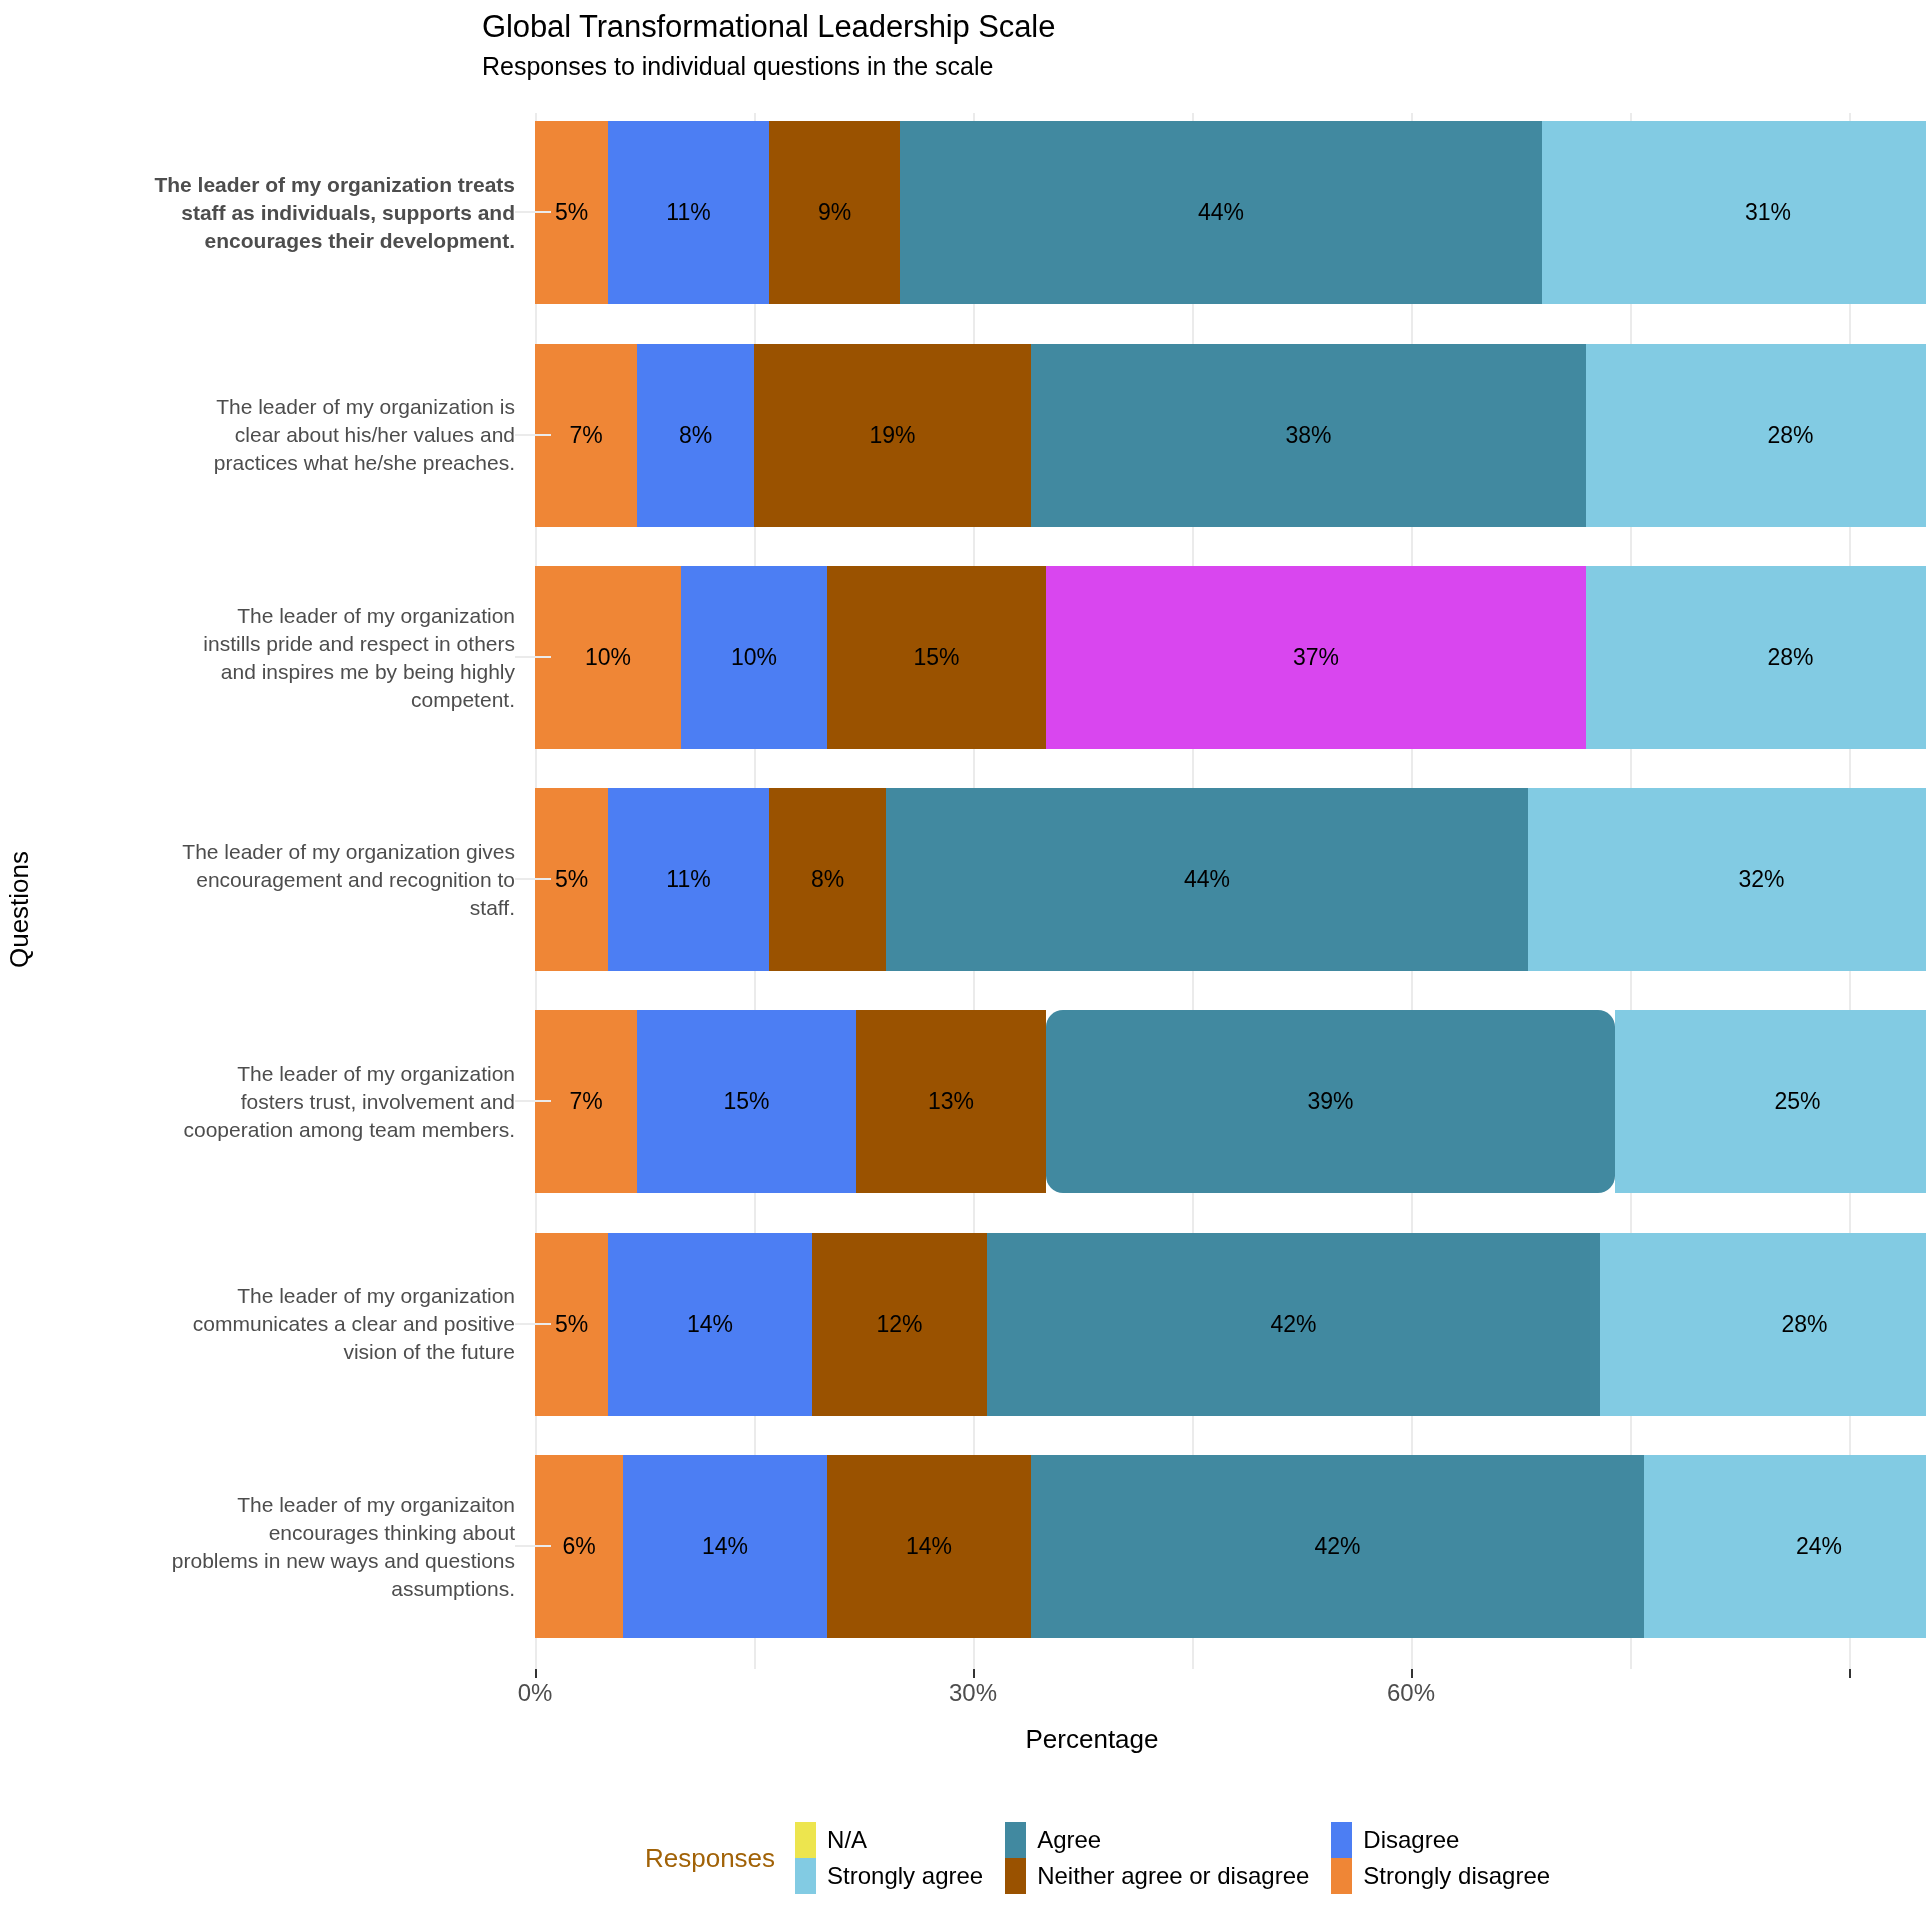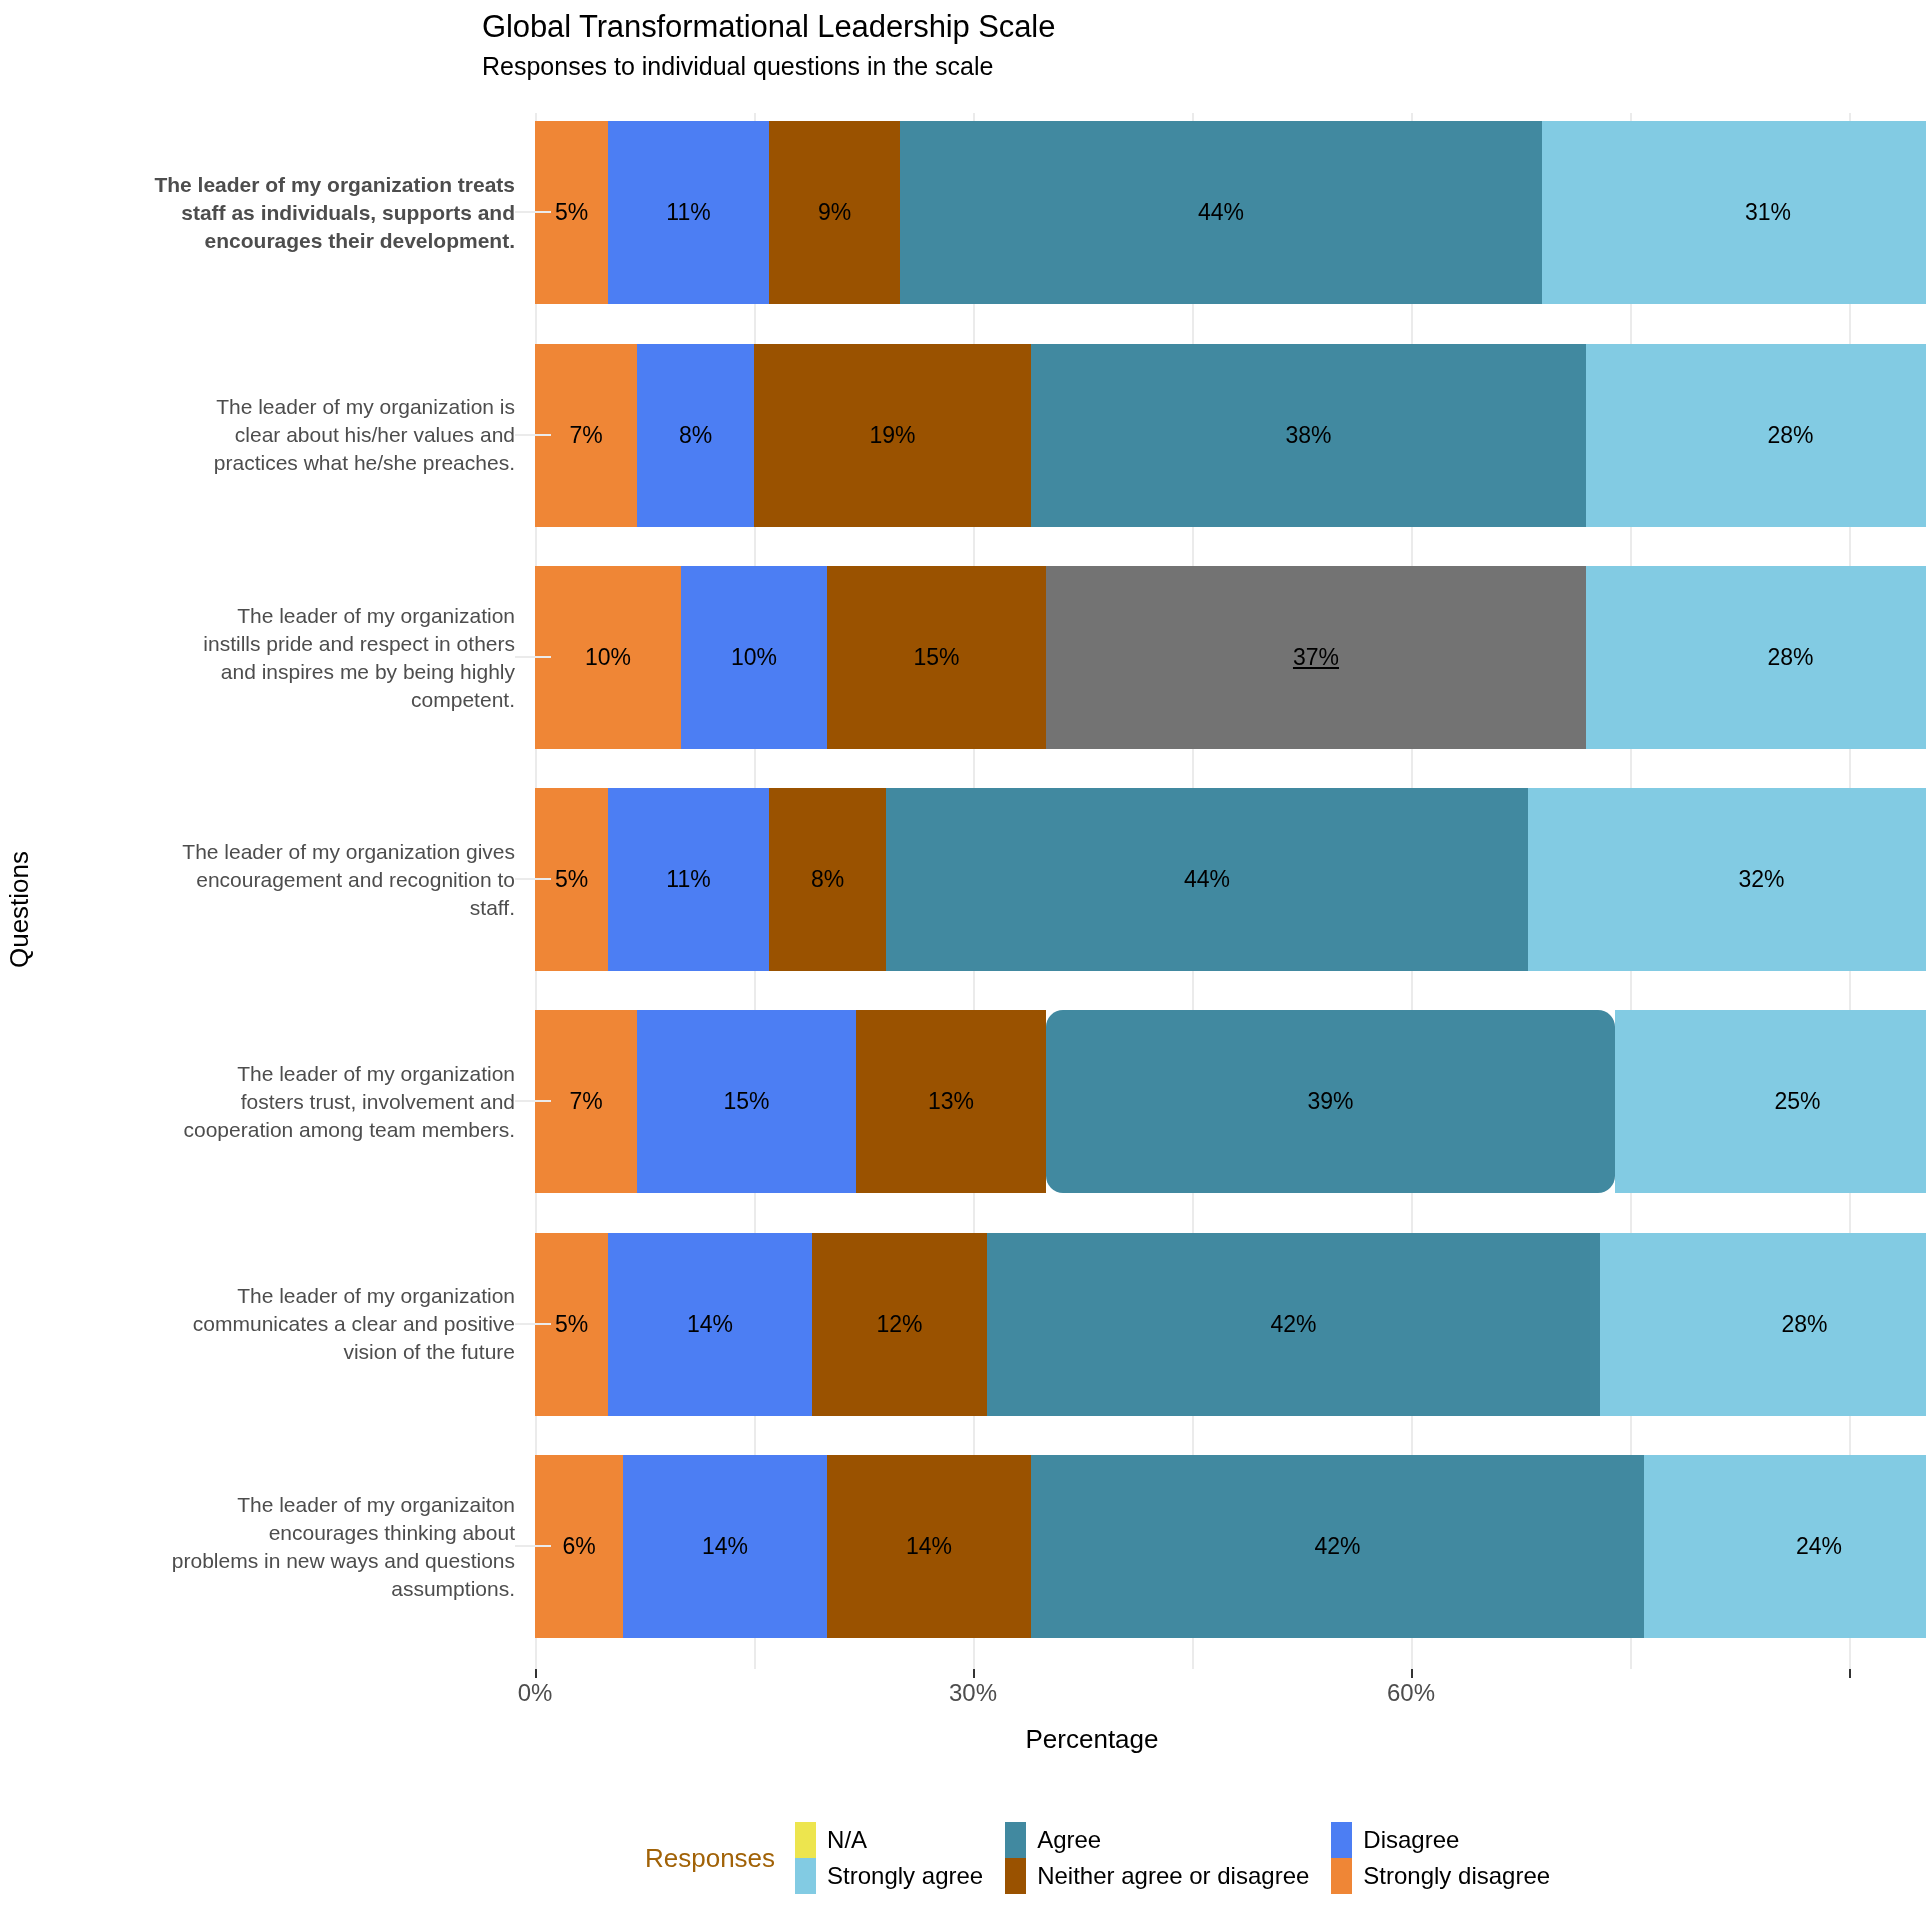--- a/index.html
+++ b/index.html
@@ -229,21 +229,21 @@
         <div class="bar" style="top: 453px; left: 0px; height: 183px; position: absolute;">
           <div class="seg" style="width: 146px; background: rgb(239, 134, 54);">
             <span class="seg-label">10%</span>
           </div>
           <div class="seg" style="width: 146px; background: rgb(76, 126, 243);">
             <span class="seg-label">10%</span>
           </div>
           <div class="seg" style="width: 219px; background: rgb(154, 82, 0);">
             <span class="seg-label">15%</span>
           </div>
-          <div class="seg" style="width: 540px; background: #737373; text-decoration: underline;">
+          <div class="seg" style="width: 540px; background: #d946ef;">
             <span class="seg-label">37%</span>
           </div>
           <div class="seg" style="width: 409px; background: rgb(130, 203, 227);">
             <span class="seg-label">28%</span>
           </div>
         </div>
         <div class="bar" style="top: 675px; left: 0px; height: 183px; position: absolute;">
           <div class="seg" style="width: 73px; background: rgb(239, 134, 54);">
             <span class="seg-label">5%</span>
           </div>

